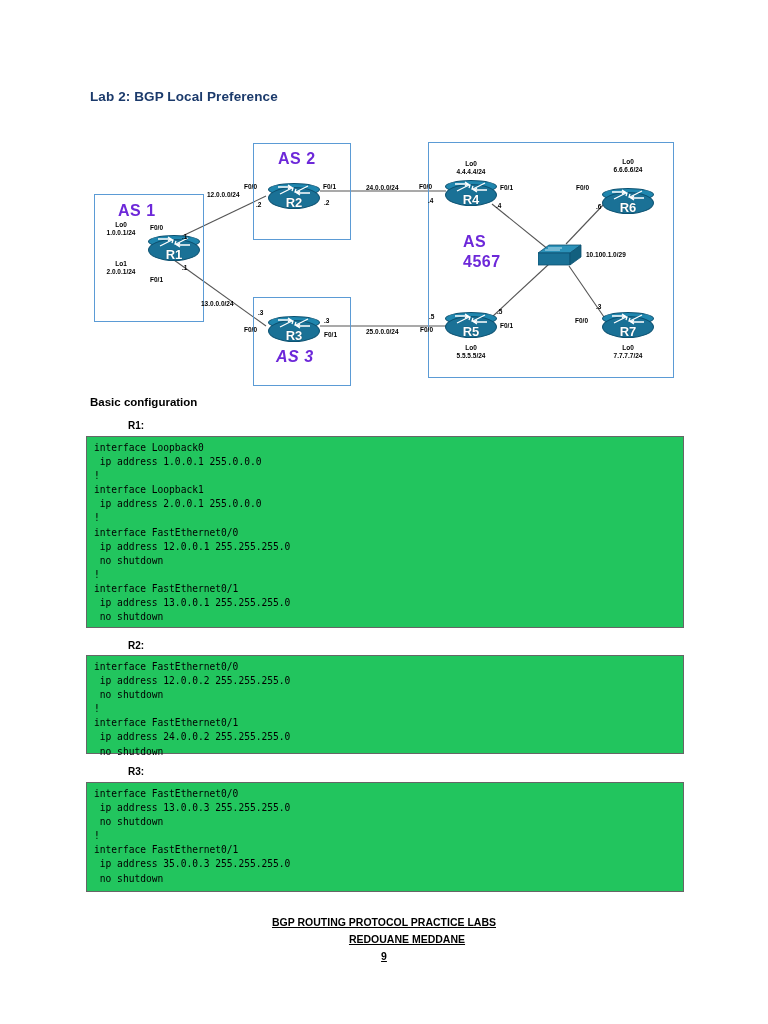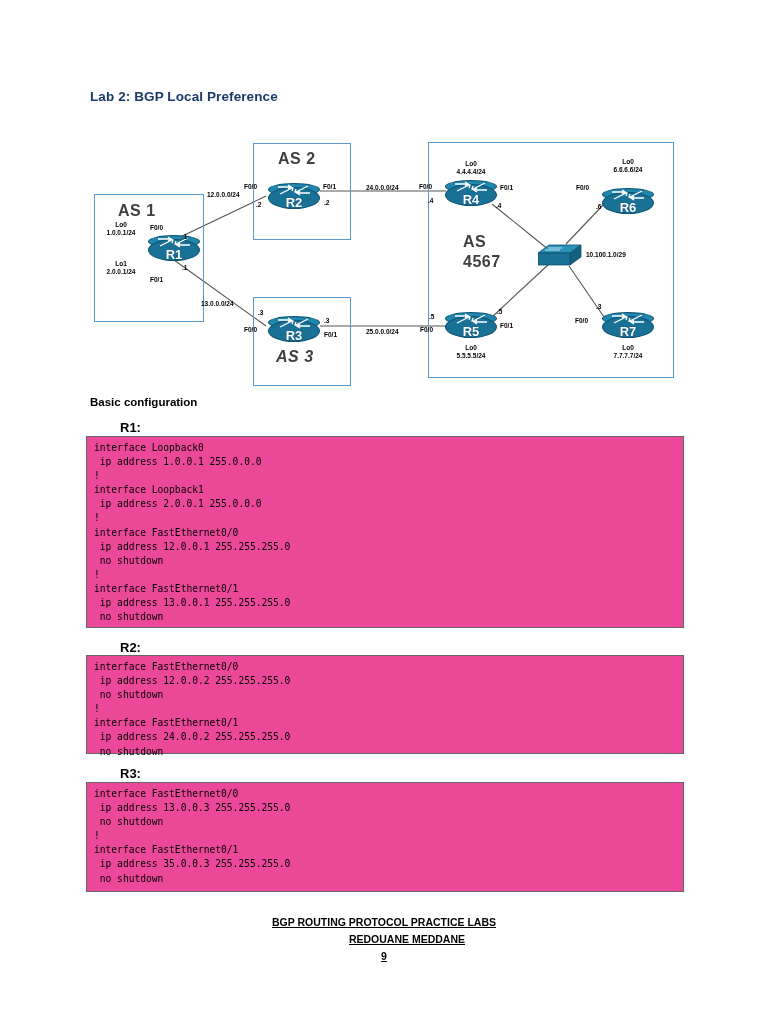--- a/index.html
+++ b/index.html
@@ -49,21 +49,21 @@
     background: transparent;
     box-sizing: border-box;
   }
   #as1-box { left: 6px;   top: 62px;  width: 110px; height: 128px; }
   #as2-box { left: 165px; top: 11px;  width: 98px;  height: 97px;  }
   #as3-box { left: 165px; top: 165px; width: 98px;  height: 89px;  }
   #as4567-box { left: 340px; top: 10px; width: 246px; height: 236px; }
 
   .as-label {
     position: absolute;
-    color: #404040;
+    color: #6d28d9;
     font-weight: bold;
     font-size: 16px;
     letter-spacing: 0.5px;
     white-space: nowrap;
   }
   #as1-label { left: 30px;  top: 70px; }
   #as2-label { left: 190px; top: 18px; }
   #as3-label { left: 188px; top: 216px; font-style: italic; }
   #as4567-label {
     left: 375px; top: 100px;
@@ -135,33 +135,33 @@
     position: absolute;
     left: 90px;
     font-size: 11.5px;
     font-weight: bold;
     color: #000;
   }
   #basic-config-head { top: 396px; }
 
   .cfg-label {
     position: absolute;
-    left: 96px;
-    font-size: 13px;
+    left: 104px;
+    font-size: 10px;
     font-weight: bold;
     color: #000;
     padding-left: 24px;
   }
   .cfg-box {
     position: absolute;
     left: 86px;
     width: 598px;
     box-sizing: border-box;
     border: 1px solid #666;
-    background: #ec4899;
+    background: #22c55e;
     padding: 4px 6px 4px 7px;
     font-family: "DejaVu Sans Mono", monospace;
     font-size: 9.6px;
     line-height: 14.1px;
     color: #000;
     white-space: pre;
   }
 
   #r1-label { top: 420px; }
   #r1-box   { top: 436px; height: 192px; }

